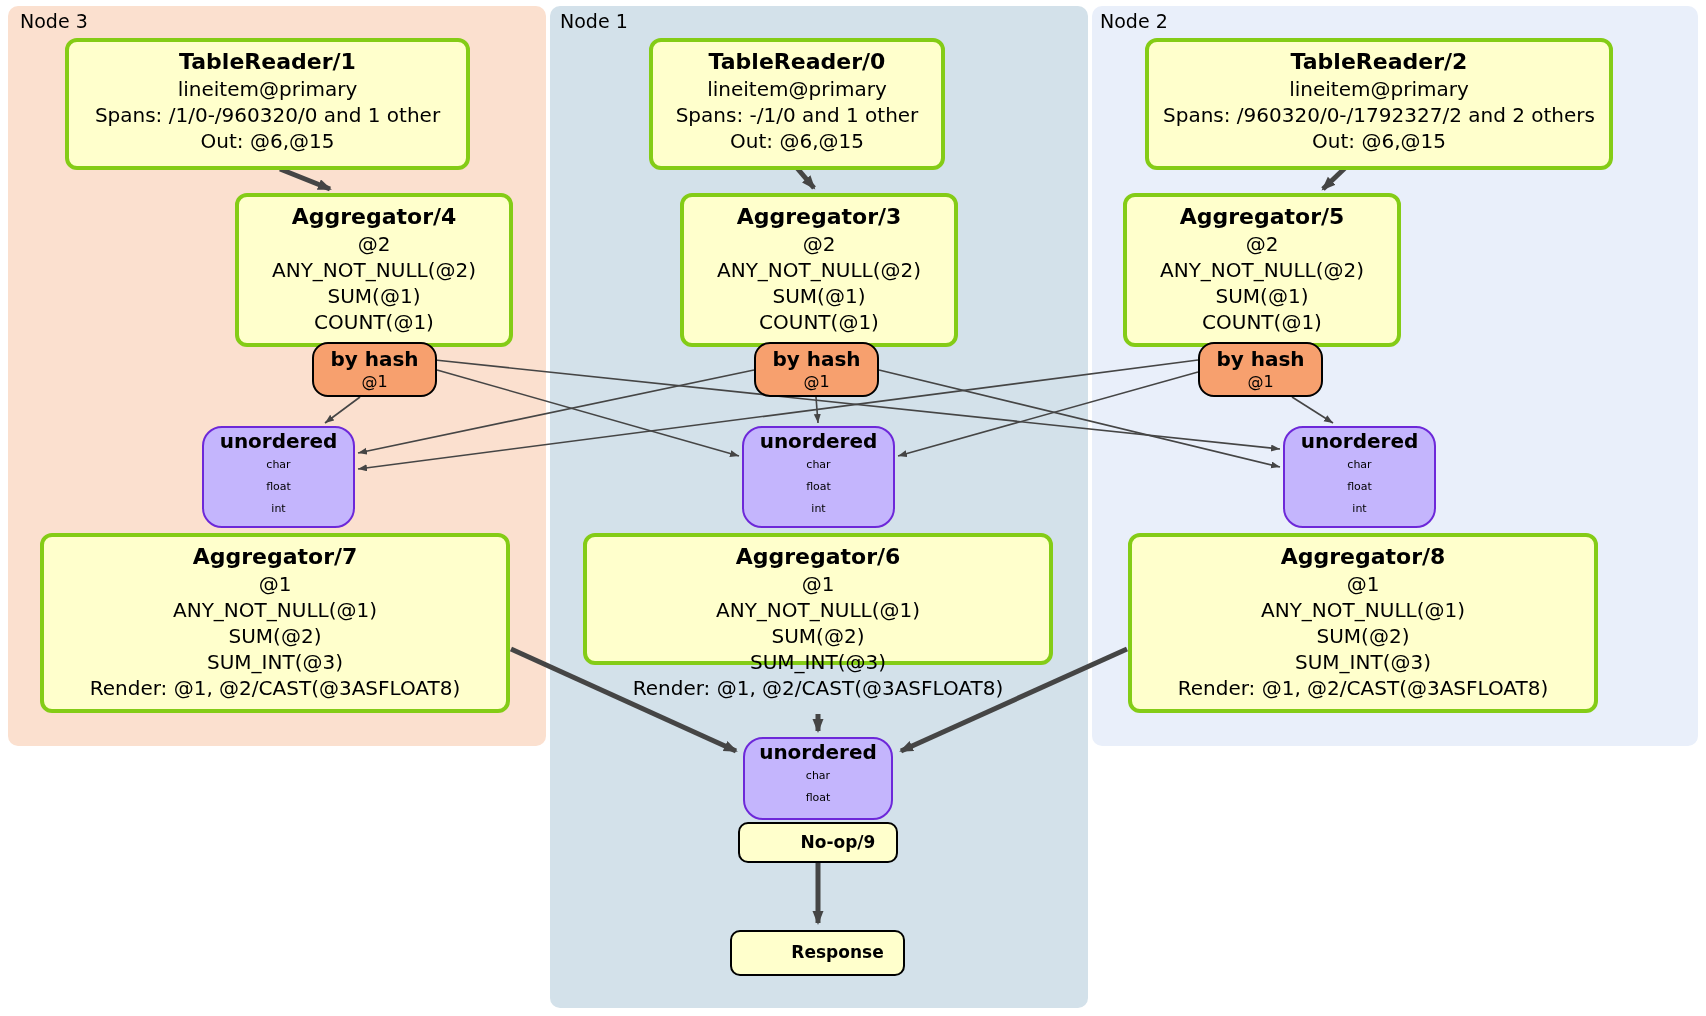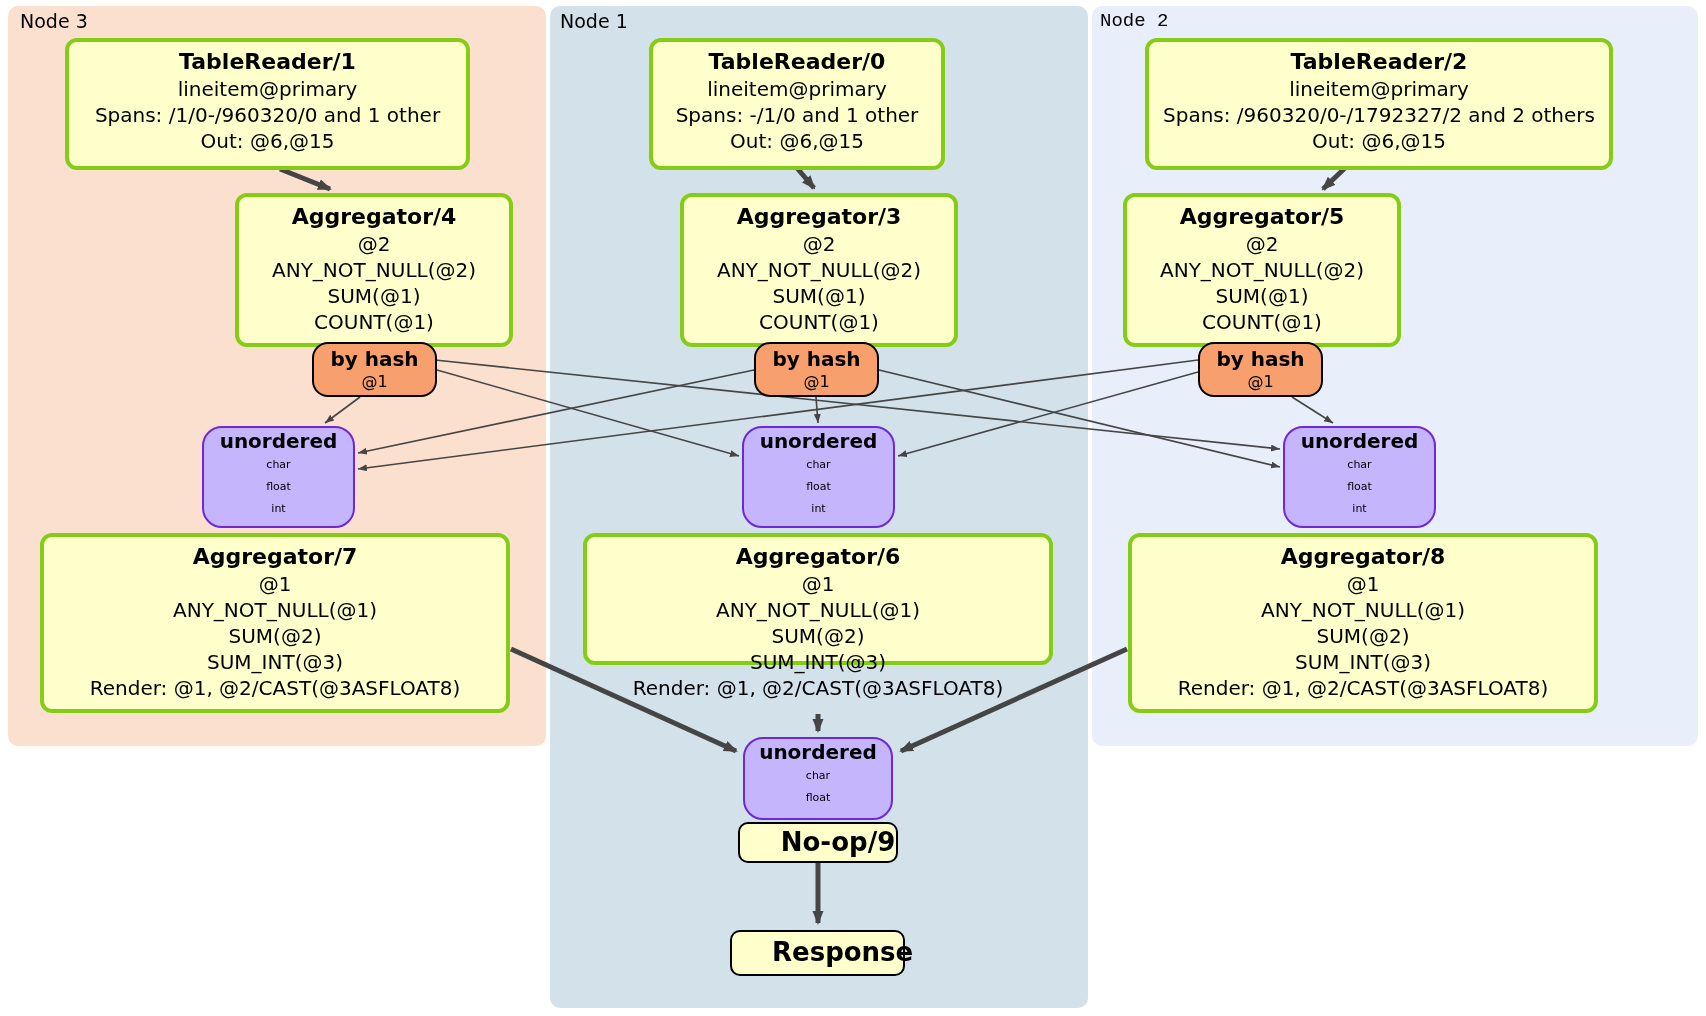--- a/index.html
+++ b/index.html
@@ -25,34 +25,34 @@
   .sync{
     position:absolute;box-sizing:border-box;background:#c4b5fd;border:2px solid #6d28d9;
     border-radius:20px;text-align:center;z-index:4;
   }
   .sync .title{font-weight:bold;font-size:20px;line-height:26px;}
   .sync .line{font-size:11px;line-height:22px;}
   .mini{
     position:absolute;box-sizing:border-box;background:#ffffcc;border:2px solid #000;
     border-radius:10px;text-align:center;z-index:3;
   }
-  .mini .title{font-weight:bold;font-size:26px;line-height:36px;white-space:nowrap;padding-left:40px;}
+  .mini .title{font-weight:bold;font-size:17px;line-height:36px;white-space:nowrap;padding-left:40px;}
 </style>
 </head>
 <body>
 
 <div id="canvas">
 
   <div class="panel" style="left:8px;top:6px;width:538px;height:740px;background:#fbe0cf;"></div>
   <div class="panel" style="left:550px;top:6px;width:538px;height:1002px;background:#d3e1ea;"></div>
   <div class="panel" style="left:1092px;top:6px;width:606px;height:740px;background:#e9effa;"></div>
 
   <div class="panel-label" style="left:20px;top:10px;">Node 3</div>
   <div class="panel-label" style="left:560px;top:10px;">Node 1</div>
-  <div class="panel-label" style="left:1100px;top:10px;font-family:Liberation Mono, monospace;">Node 2</div>
+  <div class="panel-label" style="left:1100px;top:10px;">Node 2</div>
 
   <svg id="edges" width="1706" height="1016" viewBox="0 0 1706 1016">
     <defs>
       <marker id="thinhead" markerUnits="userSpaceOnUse" markerWidth="11" markerHeight="9" refX="9" refY="3.5" orient="auto">
         <path d="M0,0 L9,3.5 L0,7 z" fill="#454545"></path>
       </marker>
       <marker id="thickhead" markerUnits="userSpaceOnUse" markerWidth="16" markerHeight="13" refX="12" refY="5.5" orient="auto">
         <path d="M0,0 L14,5.5 L0,11 z" fill="#454545"></path>
       </marker>
     </defs>

